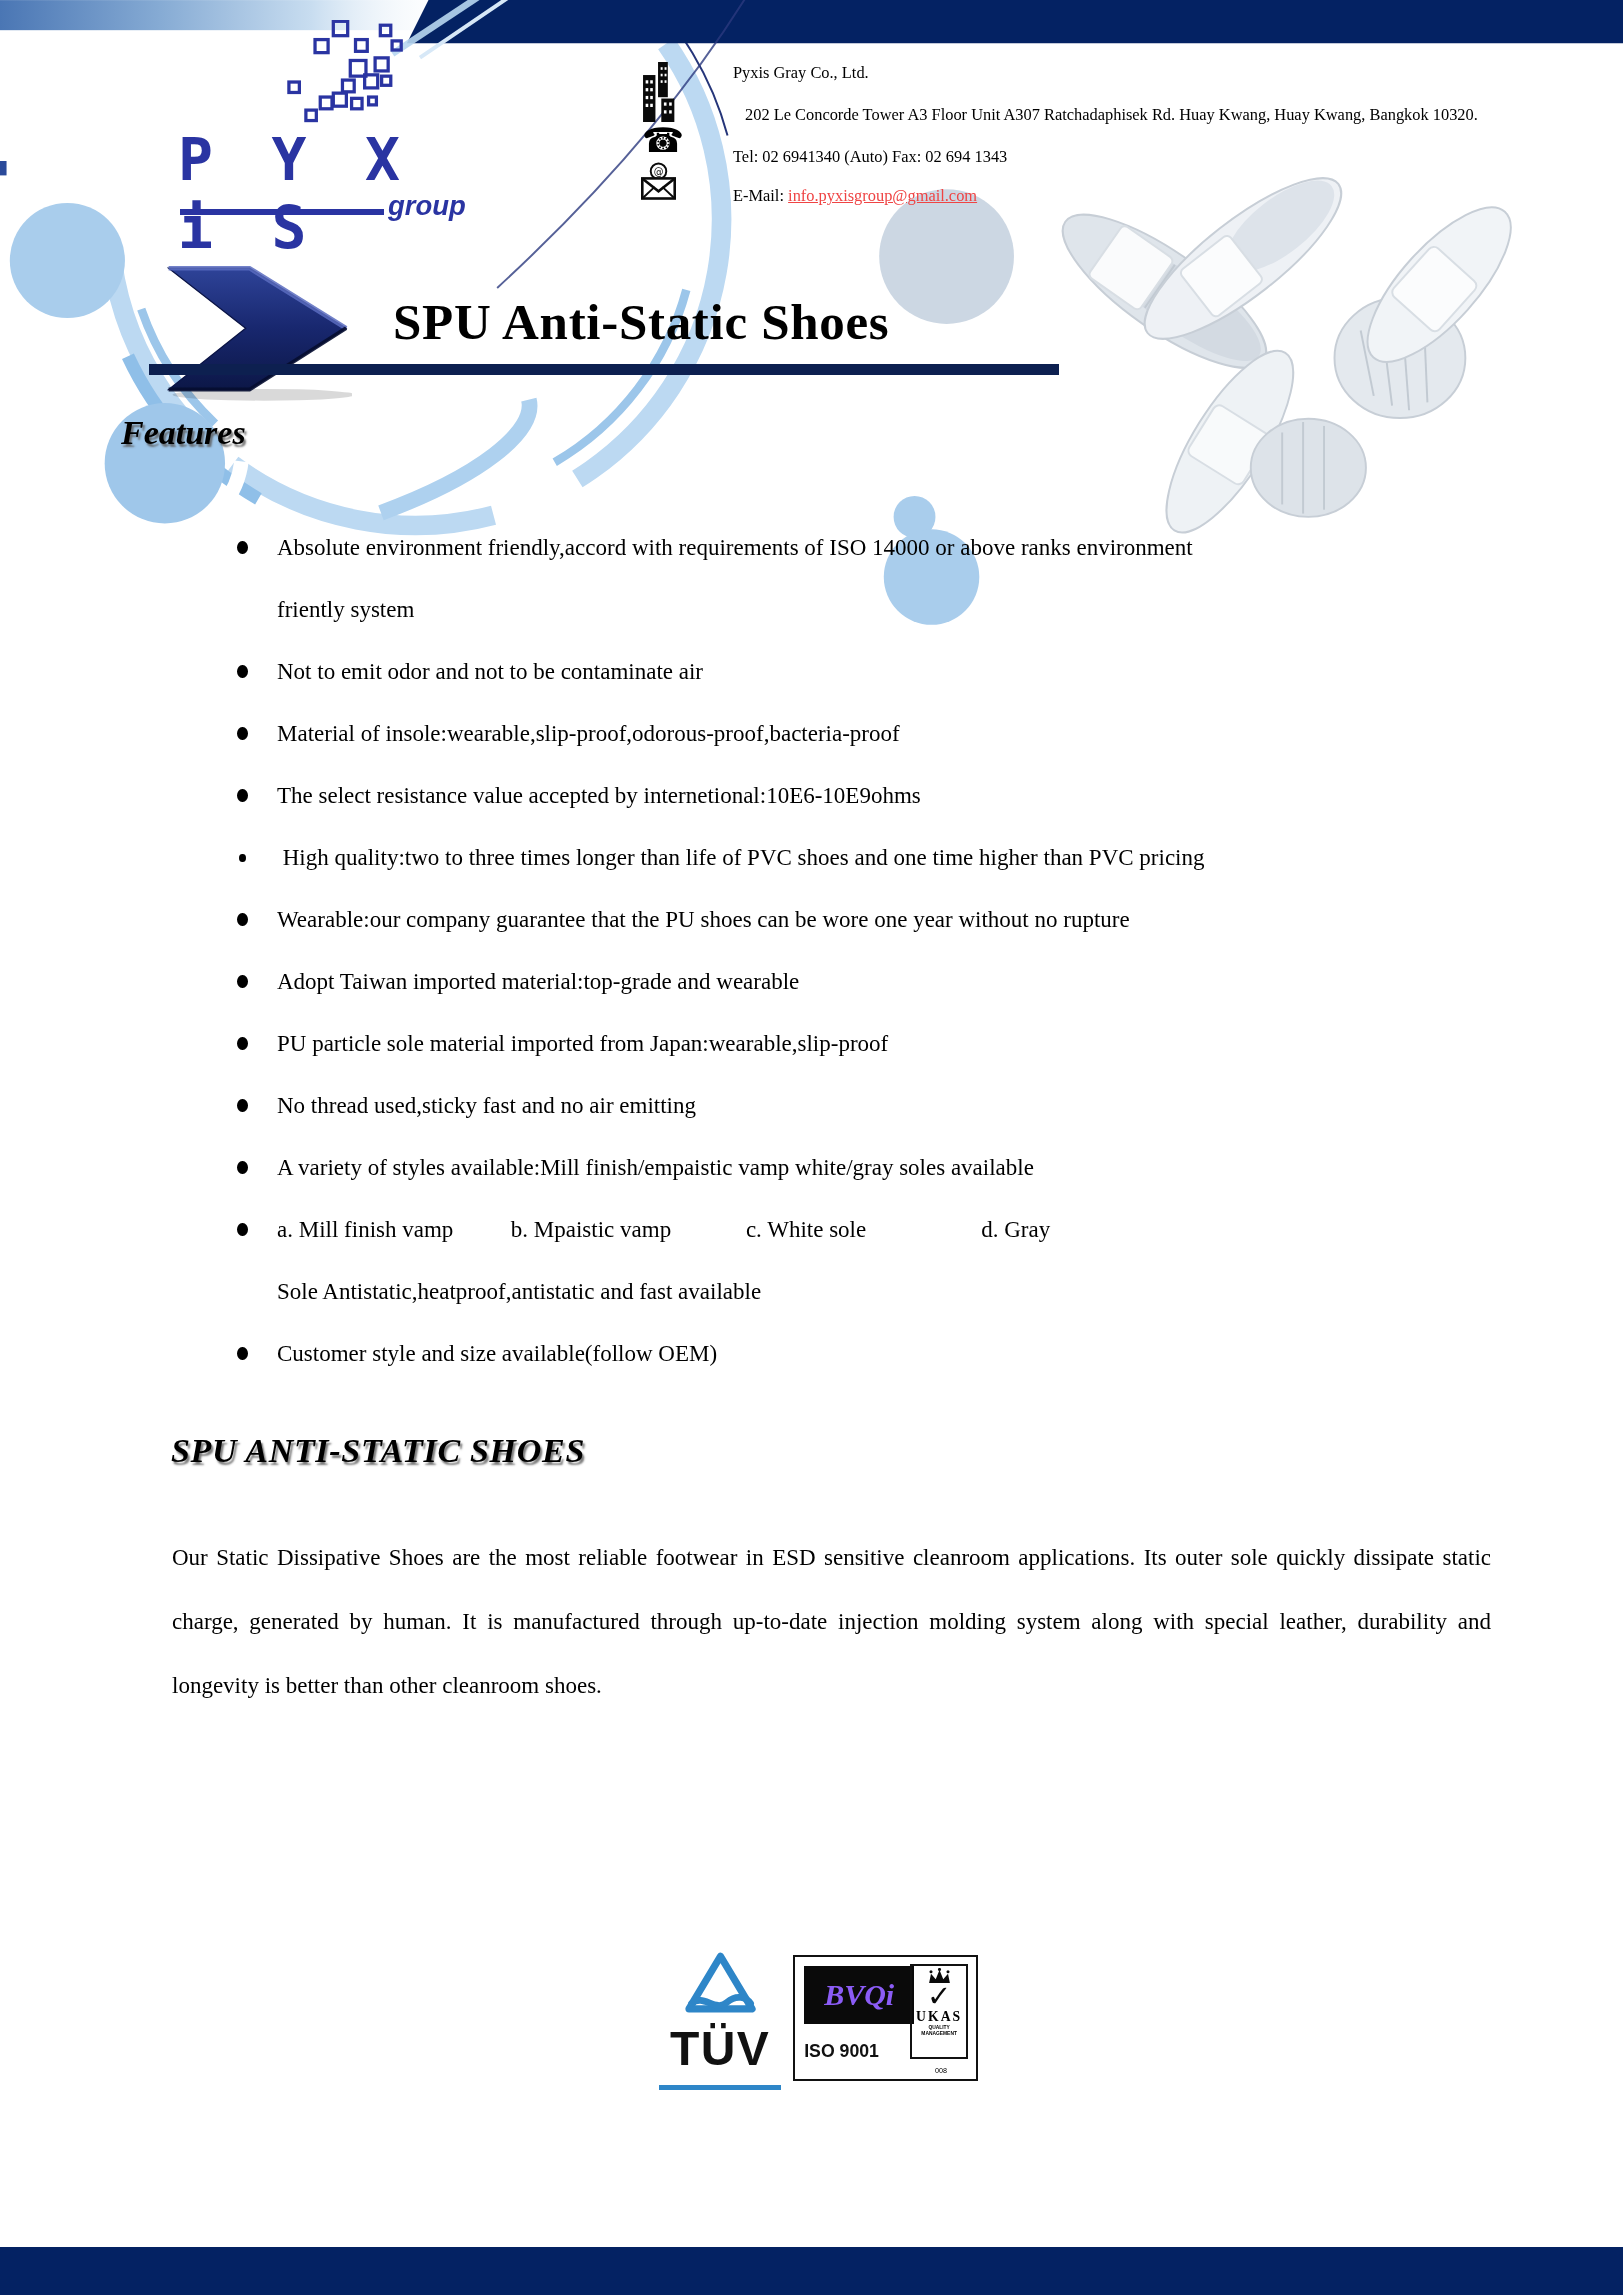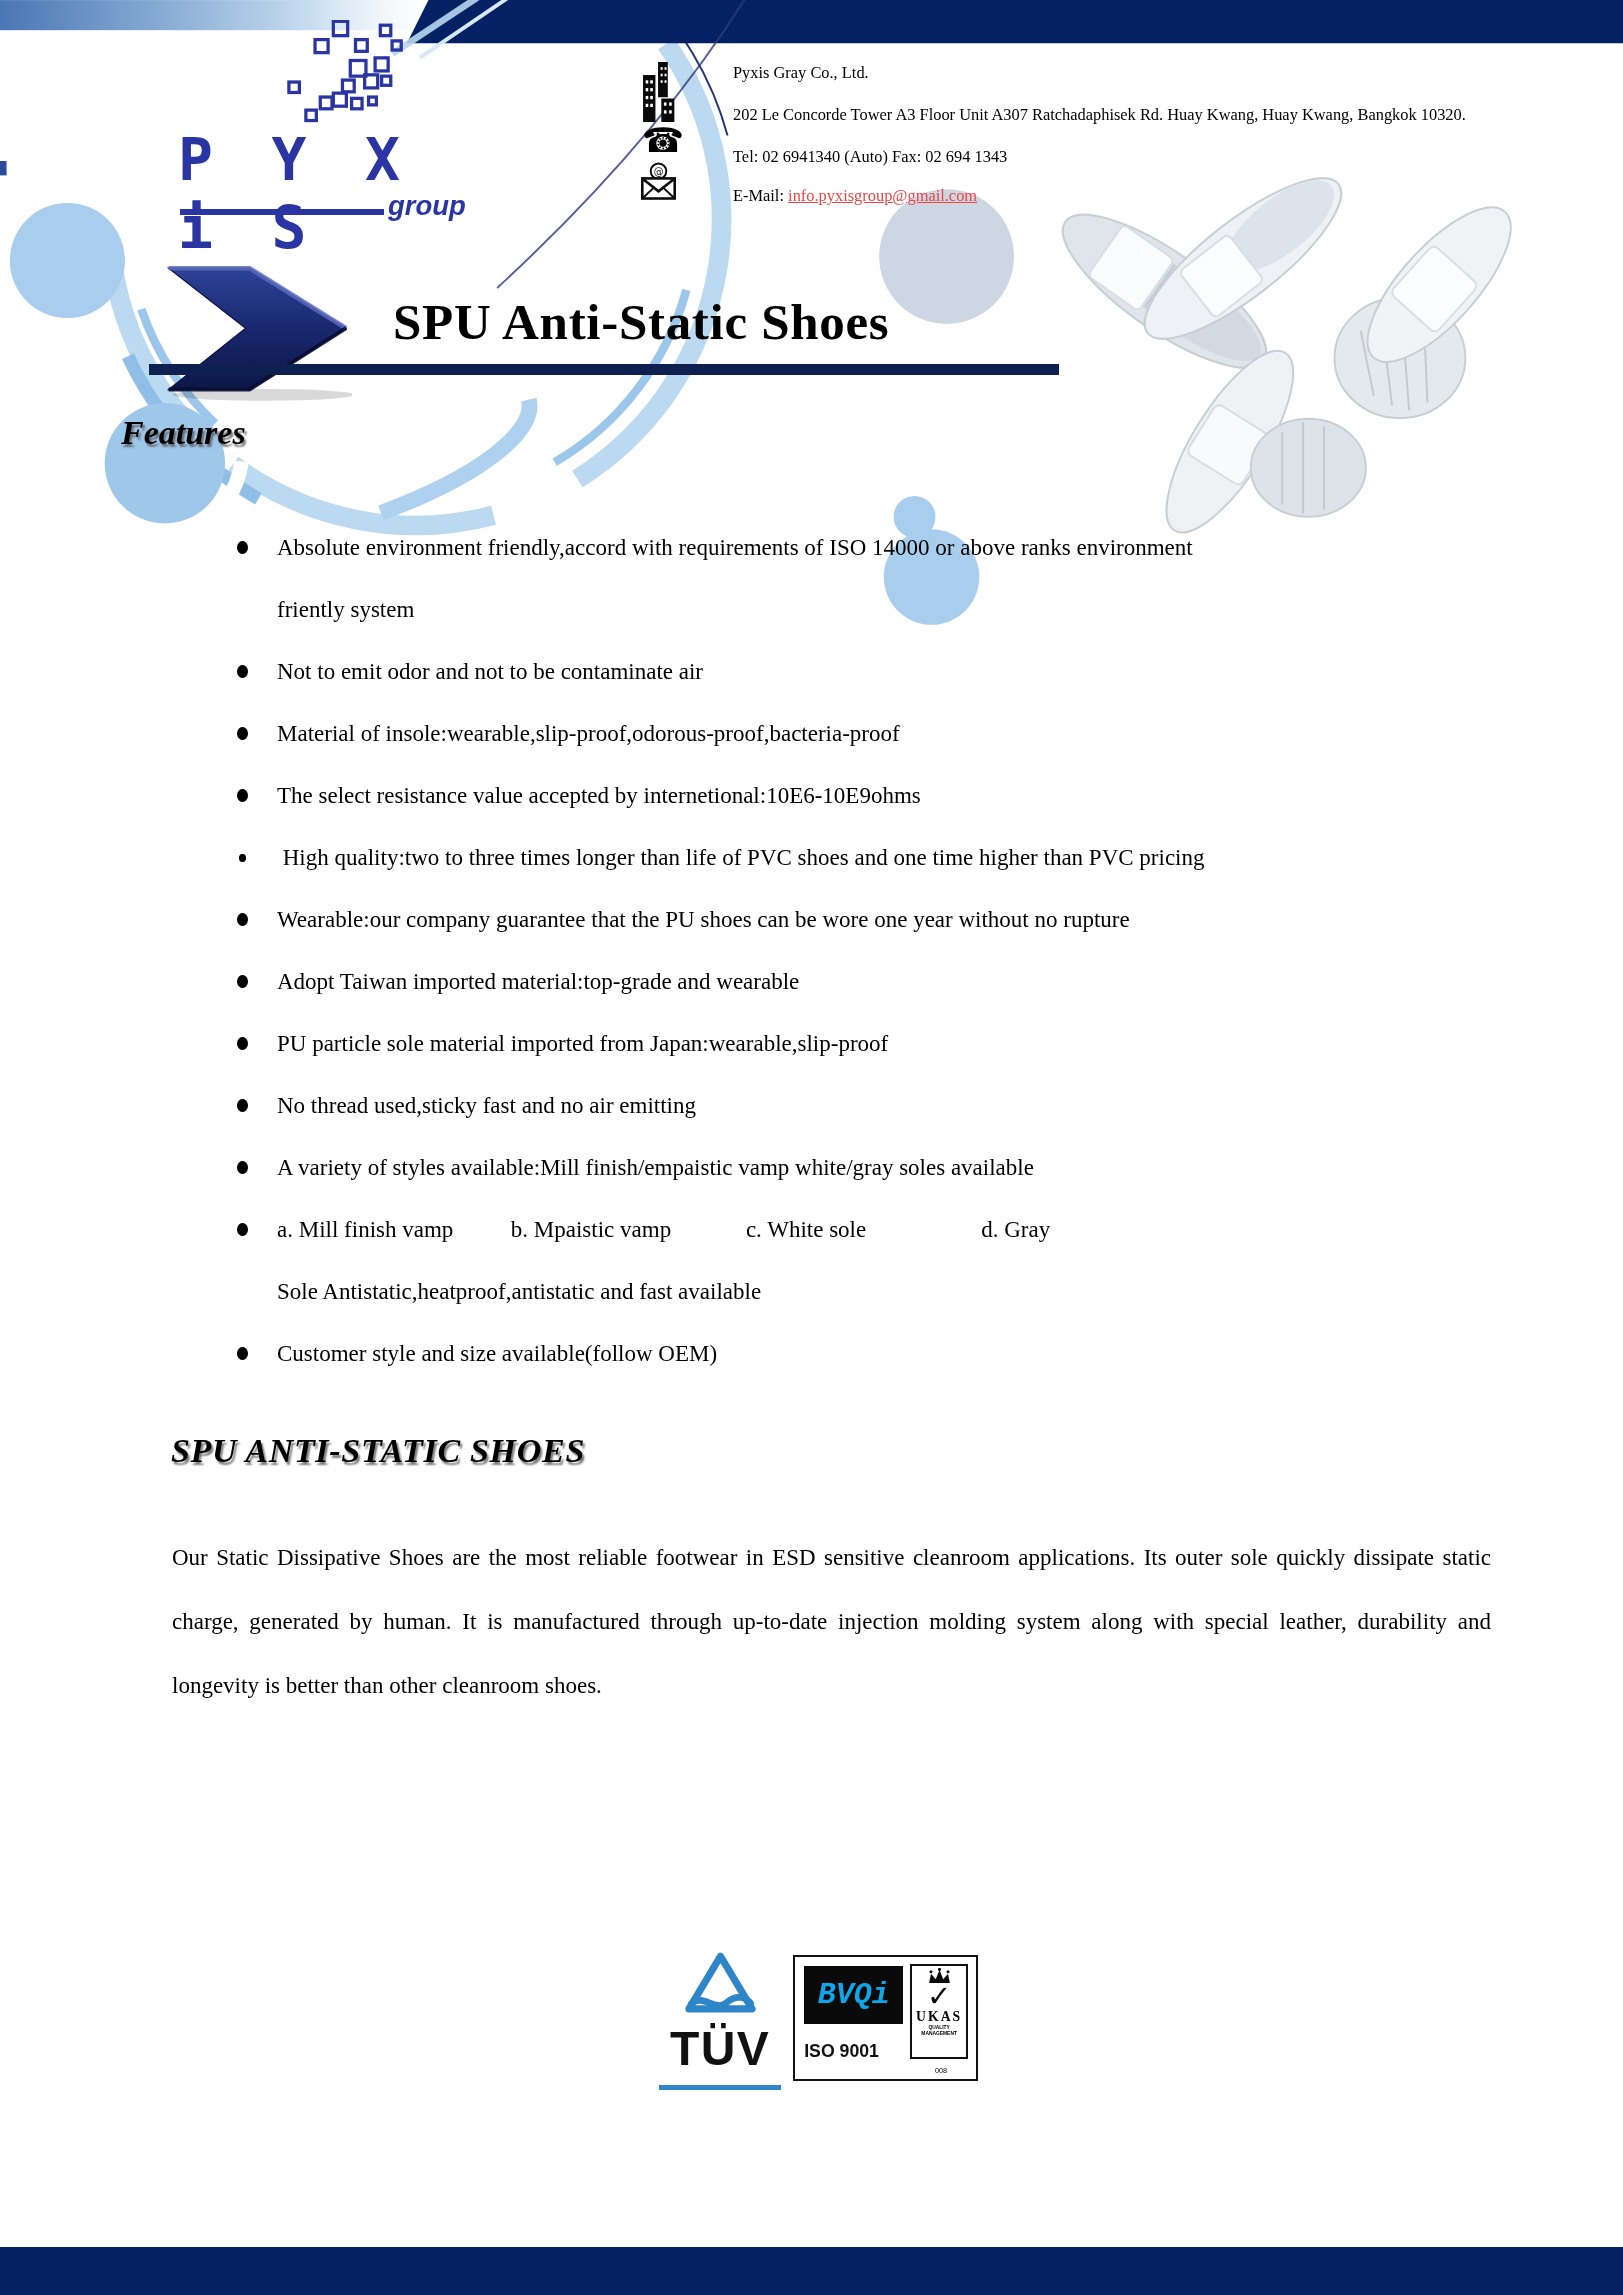--- a/index.html
+++ b/index.html
@@ -6,21 +6,21 @@
   .page {
     position:relative; width:1623px; height:2295px; margin:0 auto;
     background:#ffffff; overflow:hidden;
     font-family:"Liberation Serif", serif; color:#000;
   }
   .bg-svg { position:absolute; left:0; top:0; z-index:0; }
 
   
   .contact-line { position:absolute; left:733px; font-size:16.4px; white-space:nowrap; z-index:3; }
   .contact-company { top:63px; }
-  .contact-address { top:105px; }
+  .contact-address { top:105px;margin-left:12px; }
   .contact-tel     { top:147px; }
   .contact-email   { top:186px; }
   .email-link { color:#ef4444; text-decoration:underline; }
   .hdr-icon { position:absolute; z-index:3; }
   .icon-buildings { left:643px; top:62px; }
   .icon-phone { left:642px; top:123px; font-size:34px; line-height:34px; font-family:"DejaVu Sans", sans-serif; }
   .icon-mail { left:641px; top:162px; }
 
   
   .logo-block { position:absolute; left:118px; top:16.4px; width:340px; height:229px; z-index:2; }
@@ -84,24 +84,24 @@
     font-size:48px; letter-spacing:1.3px; color:#111; margin-top:1.3px;
   }
   .tuv-underline { width:122px; height:4.6px; background:#2e86c8; margin:9.2px auto 0 auto; }
 
   .bvqi {
     position:absolute; left:793px; top:1955px; width:185px; height:126px; z-index:3;
     border:2.6px solid #111; background:#fff; box-sizing:border-box;
   }
   .bvqi-left { position:absolute; left:9.2px; top:9.2px; width:101px; }
   .bvqi-black {
-    width:99px; height:58px; background:#0a0a0a; color:#0ea5e9;
+    width:110px; height:58px; background:#0a0a0a; color:#8b5cf6;
     display:flex; align-items:center; justify-content:center;
     font-style:italic; font-weight:bold; font-size:30px;
-    font-family:Liberation Mono, monospace;
+    font-family:Liberation Serif, serif;
   }
   .bvqi-iso {
     margin-top:17px; text-align:left;
     font-family:"Liberation Sans", sans-serif; font-weight:bold; font-size:17.7px; color:#111;
   }
   .ukas-box {
     position:absolute; right:7.9px; top:6.5px; width:58px; height:95px;
     border:2px solid #111; box-sizing:border-box; text-align:center;
   }
   .ukas-check { font-family:"DejaVu Sans", sans-serif; font-size:29px; line-height:23.6px; font-weight:bold; color:#0a0a0a; margin-top:-2.6px; }

